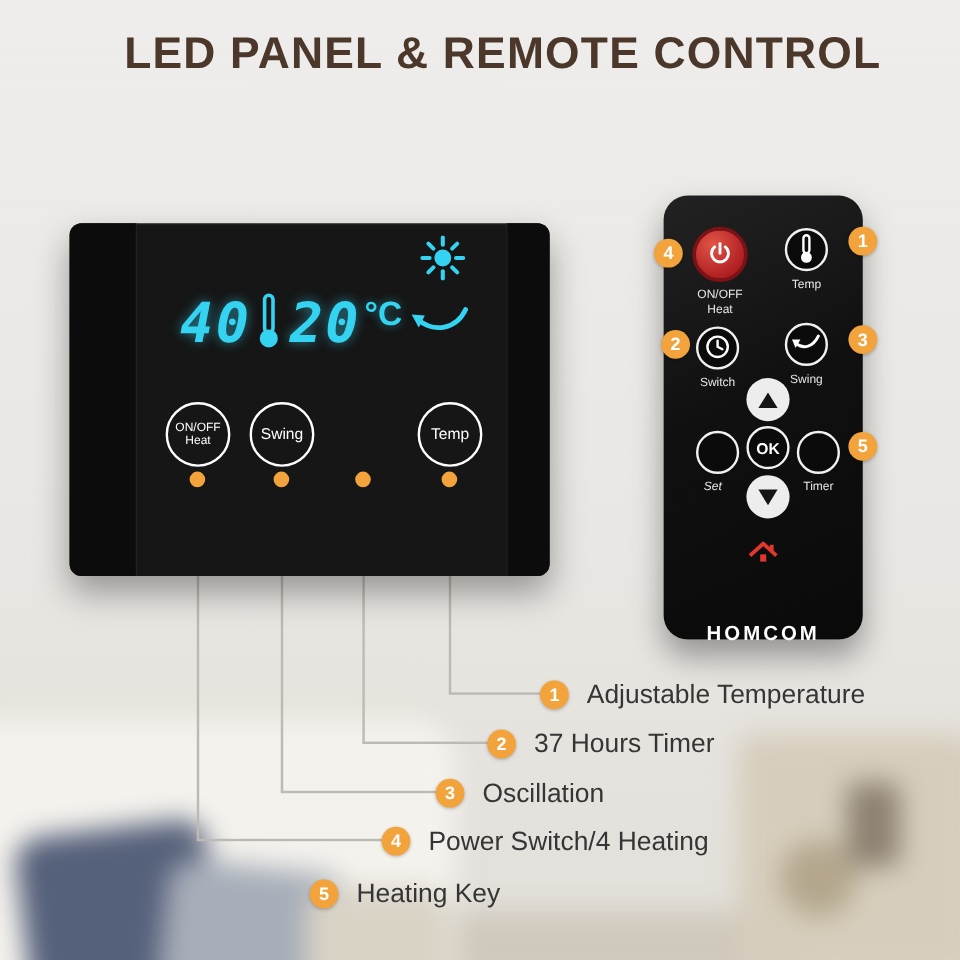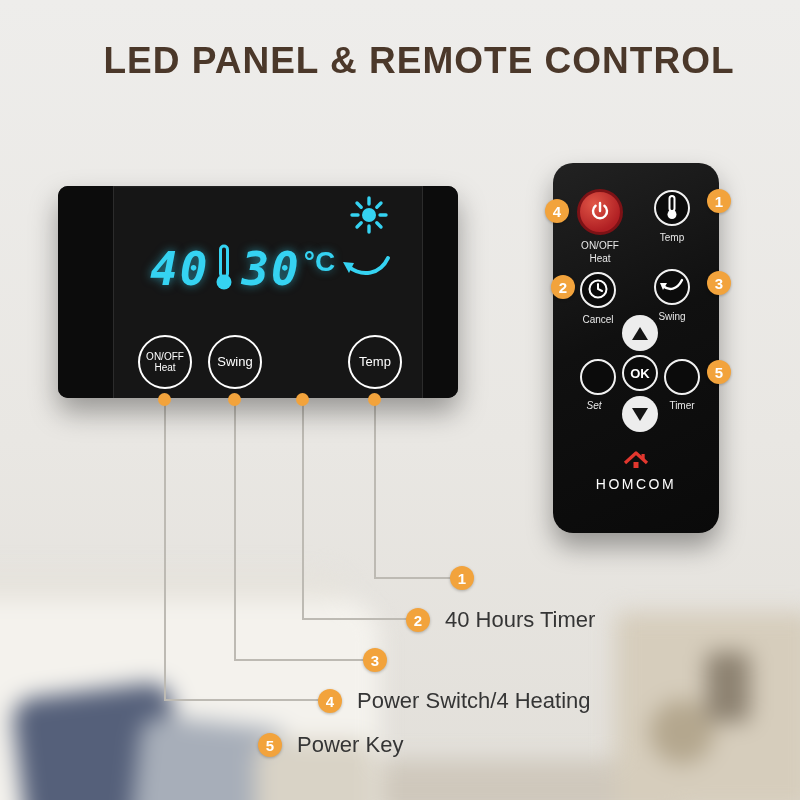--- a/index.html
+++ b/index.html
@@ -14,25 +14,25 @@
   .b-couchtop{ left:-50px; top:572px; width:400px; height:70px;  background:#e6e3dc; border-radius:30px; }
   .b-pillow1 { left:20px;  top:690px; width:160px; height:160px; background:#55607a; border-radius:22px; transform:rotate(-7deg); }
   .b-pillow2 { left:135px; top:722px; width:150px; height:130px; background:#a7aeb9; border-radius:22px; transform:rotate(6deg); }
   .b-pillow3 { left:255px; top:740px; width:120px; height:110px; background:#d9d3c6; border-radius:20px; }
   .b-shelf   { left:615px; top:612px; width:200px; height:200px; background:#d6cdbc; border-radius:10px; }
   .b-item1   { left:650px; top:700px; width:64px;  height:64px;  background:#b4a78e; border-radius:50%; }
   .b-item2   { left:706px; top:652px; width:44px;  height:70px;  background:#8d8271; border-radius:8px; }
   .b-floor   { left:380px; top:760px; width:300px; height:60px;  background:#cfc8bc; }
 
   
-  .title { position:absolute; left:0; right:0; top:40px; text-align:center;
+  .title { position:absolute; left:0; right:0; top:24px; text-align:center;
            font-size:37px; font-weight:bold; letter-spacing:1px; color:#4b382a; z-index:4;padding-left:38px; }
 
   
-  .panel { position:absolute; left:58px; top:186px; width:400px; height:212px;
+  .panel { position:absolute; left:58px; top:186px; width:400px; height:294px;
            background:#161616; border-radius:10px; z-index:2;
            box-shadow:0 14px 28px rgba(0,0,0,.35), inset 0 1px 2px rgba(255,255,255,.07); }
   .bezel-left  { position:absolute; left:0; top:0; bottom:0; width:56px; background:#0c0c0c;
                  border-right:1px solid #2c2c2c; border-radius:10px 0 0 10px; }
   .bezel-right { position:absolute; right:0; top:0; bottom:0; width:36px; background:#0c0c0c;
                  border-left:1px solid #2c2c2c; border-radius:0 10px 10px 0; }
   .sun { position:absolute; left:292px; top:10px; width:38px; height:38px; }
   .display { position:absolute; left:92px; top:56px; display:flex; align-items:center; color:#35d3f2; }
   .digits { font-family:"DejaVu Sans Mono", monospace; font-style:italic; font-weight:bold;
             font-size:46px; letter-spacing:2px; text-shadow:0 0 10px rgba(53,211,242,.55); }
@@ -78,21 +78,21 @@
   .tri-down { width:0; height:0; border-left:8px solid transparent; border-right:8px solid transparent; border-top:13px solid #151515; }
   .rlabel { position:absolute; width:64px; text-align:center; color:#e8e8e8; font-size:10px; line-height:1.3; }
   .lab-power  { left:15px; top:76px; }
   .lab-temp   { left:87px; top:68px; }
   .lab-timer  { left:13px; top:150px; }
   .lab-swing  { left:87px; top:147px; }
   .lab-set    { left:9px;  top:236px;font-style:italic; }
   .lab-cancel { left:97px; top:236px; }
   .brand { position:absolute; left:0; right:0; top:286px; display:flex; flex-direction:column;
            align-items:center; gap:3px; }
-  .brand-text { color:#ffffff; font-size:14px; font-weight:normal; letter-spacing:2.5px; }
+  .brand-text { color:#ffffff; font-size:17px; font-weight:bold; letter-spacing:2.5px;margin-top:41px; }
 
   
   .num-badge { width:24px; height:24px; border-radius:50%; background:#f2a33c; color:#fff;
                font-size:15px; font-weight:bold; display:flex; align-items:center; justify-content:center;
                box-shadow:0 1px 3px rgba(0,0,0,.25); flex:0 0 24px; }
   .abs { position:absolute; z-index:3; }
   .rb4 { left:545px; top:199px; } .rb1 { left:707px; top:189px; }
   .rb2 { left:551px; top:275px; } .rb3 { left:707px; top:271px; }
   .rb5 { left:707px; top:360px; }
   .callout { position:absolute; display:flex; align-items:center; gap:15px; z-index:3; }
@@ -140,21 +140,21 @@
     </div>
 
     <div class="display">
       <span class="digits">40</span>
       <span class="d-thermo">
         <svg width="22" height="48" viewBox="0 0 22 48">
           <rect x="7.5" y="3" width="7" height="31" rx="3.5" fill="none" stroke="#35d3f2" stroke-width="3"></rect>
           <circle cx="11" cy="39" r="7.5" fill="#35d3f2"></circle>
         </svg>
       </span>
-      <span class="digits">30</span>
+      <span class="digits">20</span>
       <span class="unit">°C</span>
       <span>
         <svg width="50" height="30" viewBox="0 0 50 30">
           <path d="M47 6 C39 23, 21 25, 8 15" stroke="#35d3f2" stroke-width="4" fill="none" stroke-linecap="round"></path>
           <polygon points="2,10 13,11 8,21" fill="#35d3f2"></polygon>
         </svg>
       </span>
     </div>
 
     <button class="pbtn pb0">
@@ -209,21 +209,21 @@
     <div class="rlabel lab-temp">Temp</div>
 
     <button class="rbtn ring timer">
       <span>
         <svg width="22" height="22" viewBox="0 0 22 22">
           <circle cx="11" cy="11" r="8.5" fill="none" stroke="#fff" stroke-width="2"></circle>
           <path d="M11 6 L11 11 L15 13" fill="none" stroke="#fff" stroke-width="2" stroke-linecap="round"></path>
         </svg>
       </span>
     </button>
-    <div class="rlabel lab-timer">Cancel</div>
+    <div class="rlabel lab-timer">Switch</div>
 
     <button class="rbtn ring swing">
       <span>
         <svg width="24" height="18" viewBox="0 0 24 18">
           <path d="M22 3 C17 13, 9 14, 3 9" stroke="#fff" stroke-width="2.4" fill="none" stroke-linecap="round"></path>
           <polygon points="0,6 7,6 3,13" fill="#fff"></polygon>
         </svg>
       </span>
     </button>
     <div class="rlabel lab-swing">Swing</div>
@@ -255,30 +255,32 @@
   </div>
 
   <span class="num-badge abs rb4">4</span>
   <span class="num-badge abs rb1">1</span>
   <span class="num-badge abs rb2">2</span>
   <span class="num-badge abs rb3">3</span>
   <span class="num-badge abs rb5">5</span>
 
   <div class="callout c1">
     <span class="num-badge">1</span>
+    <span class="callout-label">Adjustable Temperature</span>
   </div>
   <div class="callout c2">
     <span class="num-badge">2</span>
-    <span class="callout-label">40 Hours Timer</span>
+    <span class="callout-label">37 Hours Timer</span>
   </div>
   <div class="callout c3">
     <span class="num-badge">3</span>
+    <span class="callout-label">Oscillation</span>
   </div>
   <div class="callout c4">
     <span class="num-badge">4</span>
     <span class="callout-label">Power Switch/4 Heating</span>
   </div>
   <div class="callout c5">
     <span class="num-badge">5</span>
-    <span class="callout-label">Power Key</span>
+    <span class="callout-label">Heating Key</span>
   </div>
 
 </div>
 
 </body></html>

